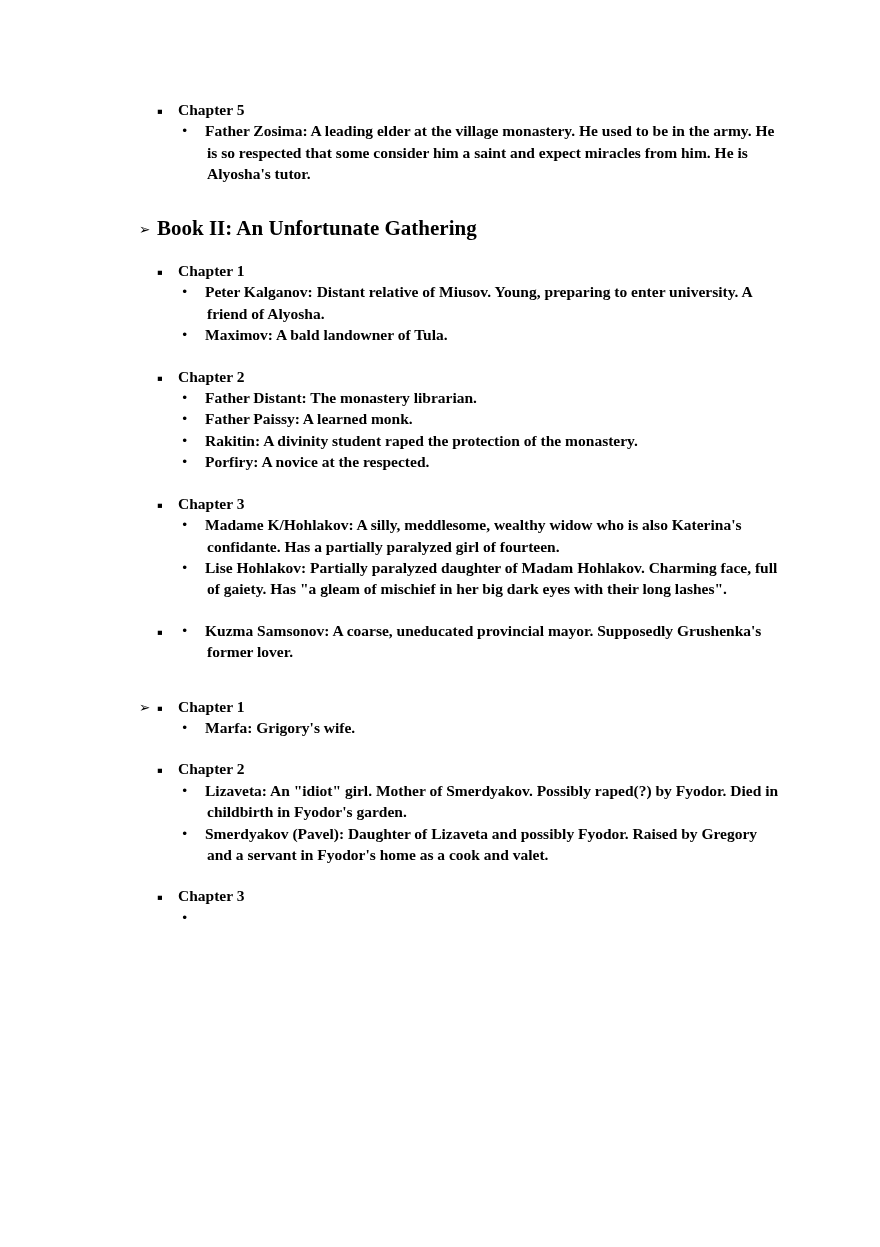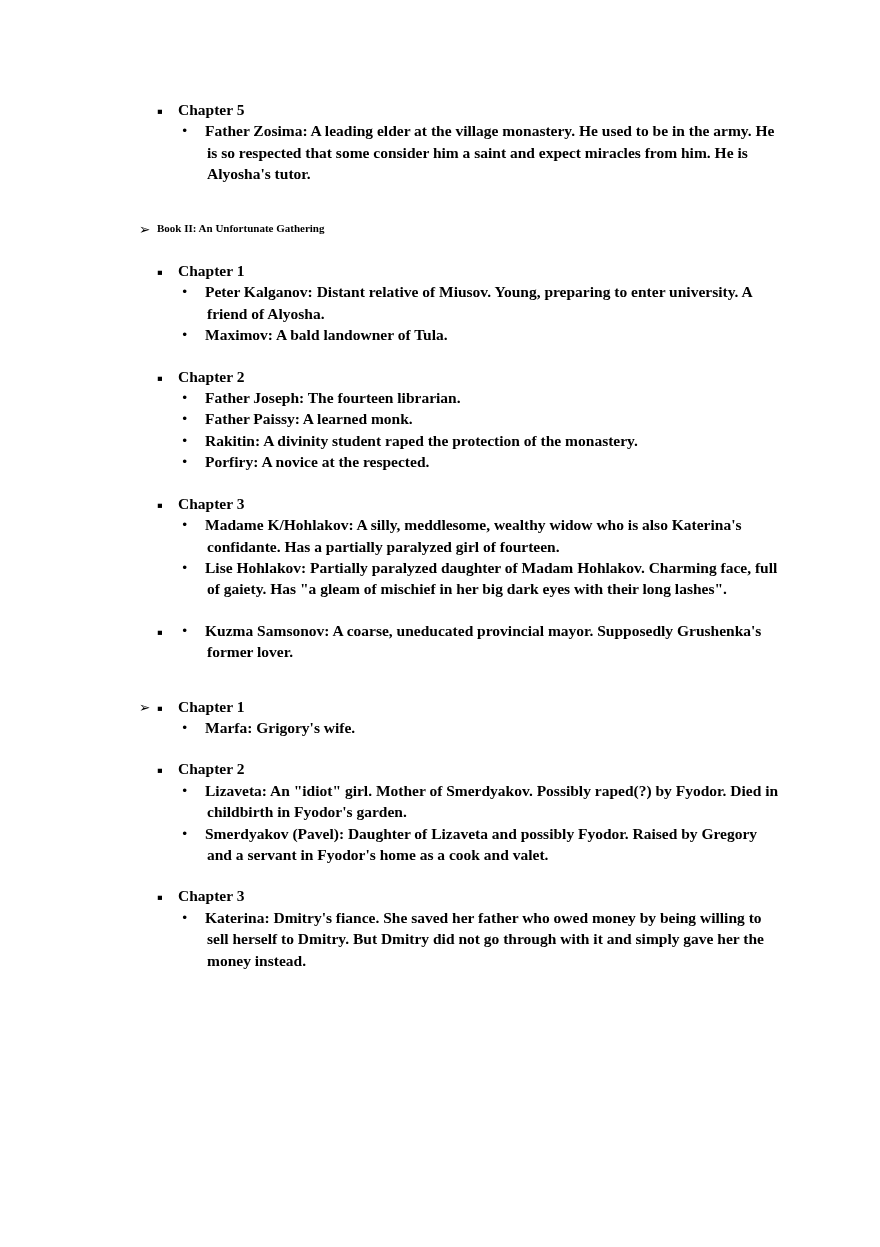--- a/index.html
+++ b/index.html
@@ -59,21 +59,21 @@
     margin: 0;
   }
   .level-book > .marker {
     left: 139px;
     width: 18px;
     font-size: 13.5px;
     font-family: "DejaVu Sans", sans-serif;
     line-height: 22px;
   }
   .level-book .body-text {
-    font-size: 11px;
+    font-size: 21px;
   }
 
   
   .level-chapter {
     padding-left: 178px;
     margin: 0;
   }
   .level-chapter > .marker {
     left: 157px;
     width: 21px;
@@ -133,21 +133,21 @@
       <div class="node level-entry">
         <span class="marker">•</span>
         <span class="body-text">Maximov: A bald landowner of Tula.</span>
       </div>
       <div class="node level-chapter gap-chapter-before">
         <span class="marker">▪</span>
         <span class="body-text">Chapter 2</span>
       </div>
       <div class="node level-entry">
         <span class="marker">•</span>
-        <span class="body-text">Father Joseph: The fourteen librarian.</span>
+        <span class="body-text">Father Distant: The monastery librarian.</span>
       </div>
       <div class="node level-entry">
         <span class="marker">•</span>
         <span class="body-text">Father Paissy: A learned monk.</span>
       </div>
       <div class="node level-entry">
         <span class="marker">•</span>
         <span class="body-text">Rakitin: A divinity student raped the protection of the monastery.</span>
       </div>
       <div class="node level-entry">
@@ -195,16 +195,15 @@
       <div class="node level-entry">
         <span class="marker">•</span>
         <span class="body-text">Smerdyakov (Pavel): Daughter of Lizaveta and possibly Fyodor. Raised by Gregory and a servant in Fyodor's home as a cook and valet.</span>
       </div>
       <div class="node level-chapter gap-chapter-before">
         <span class="marker">▪</span>
         <span class="body-text">Chapter 3</span>
       </div>
       <div class="node level-entry">
         <span class="marker">•</span>
-        <span class="body-text">Katerina: Dmitry's fiance. She saved her father who owed money by being willing to sell herself to Dmitry. But Dmitry did not go through with it and simply gave her the money instead.</span>
       </div>
     </div>
 </div>
 
 </body></html>

